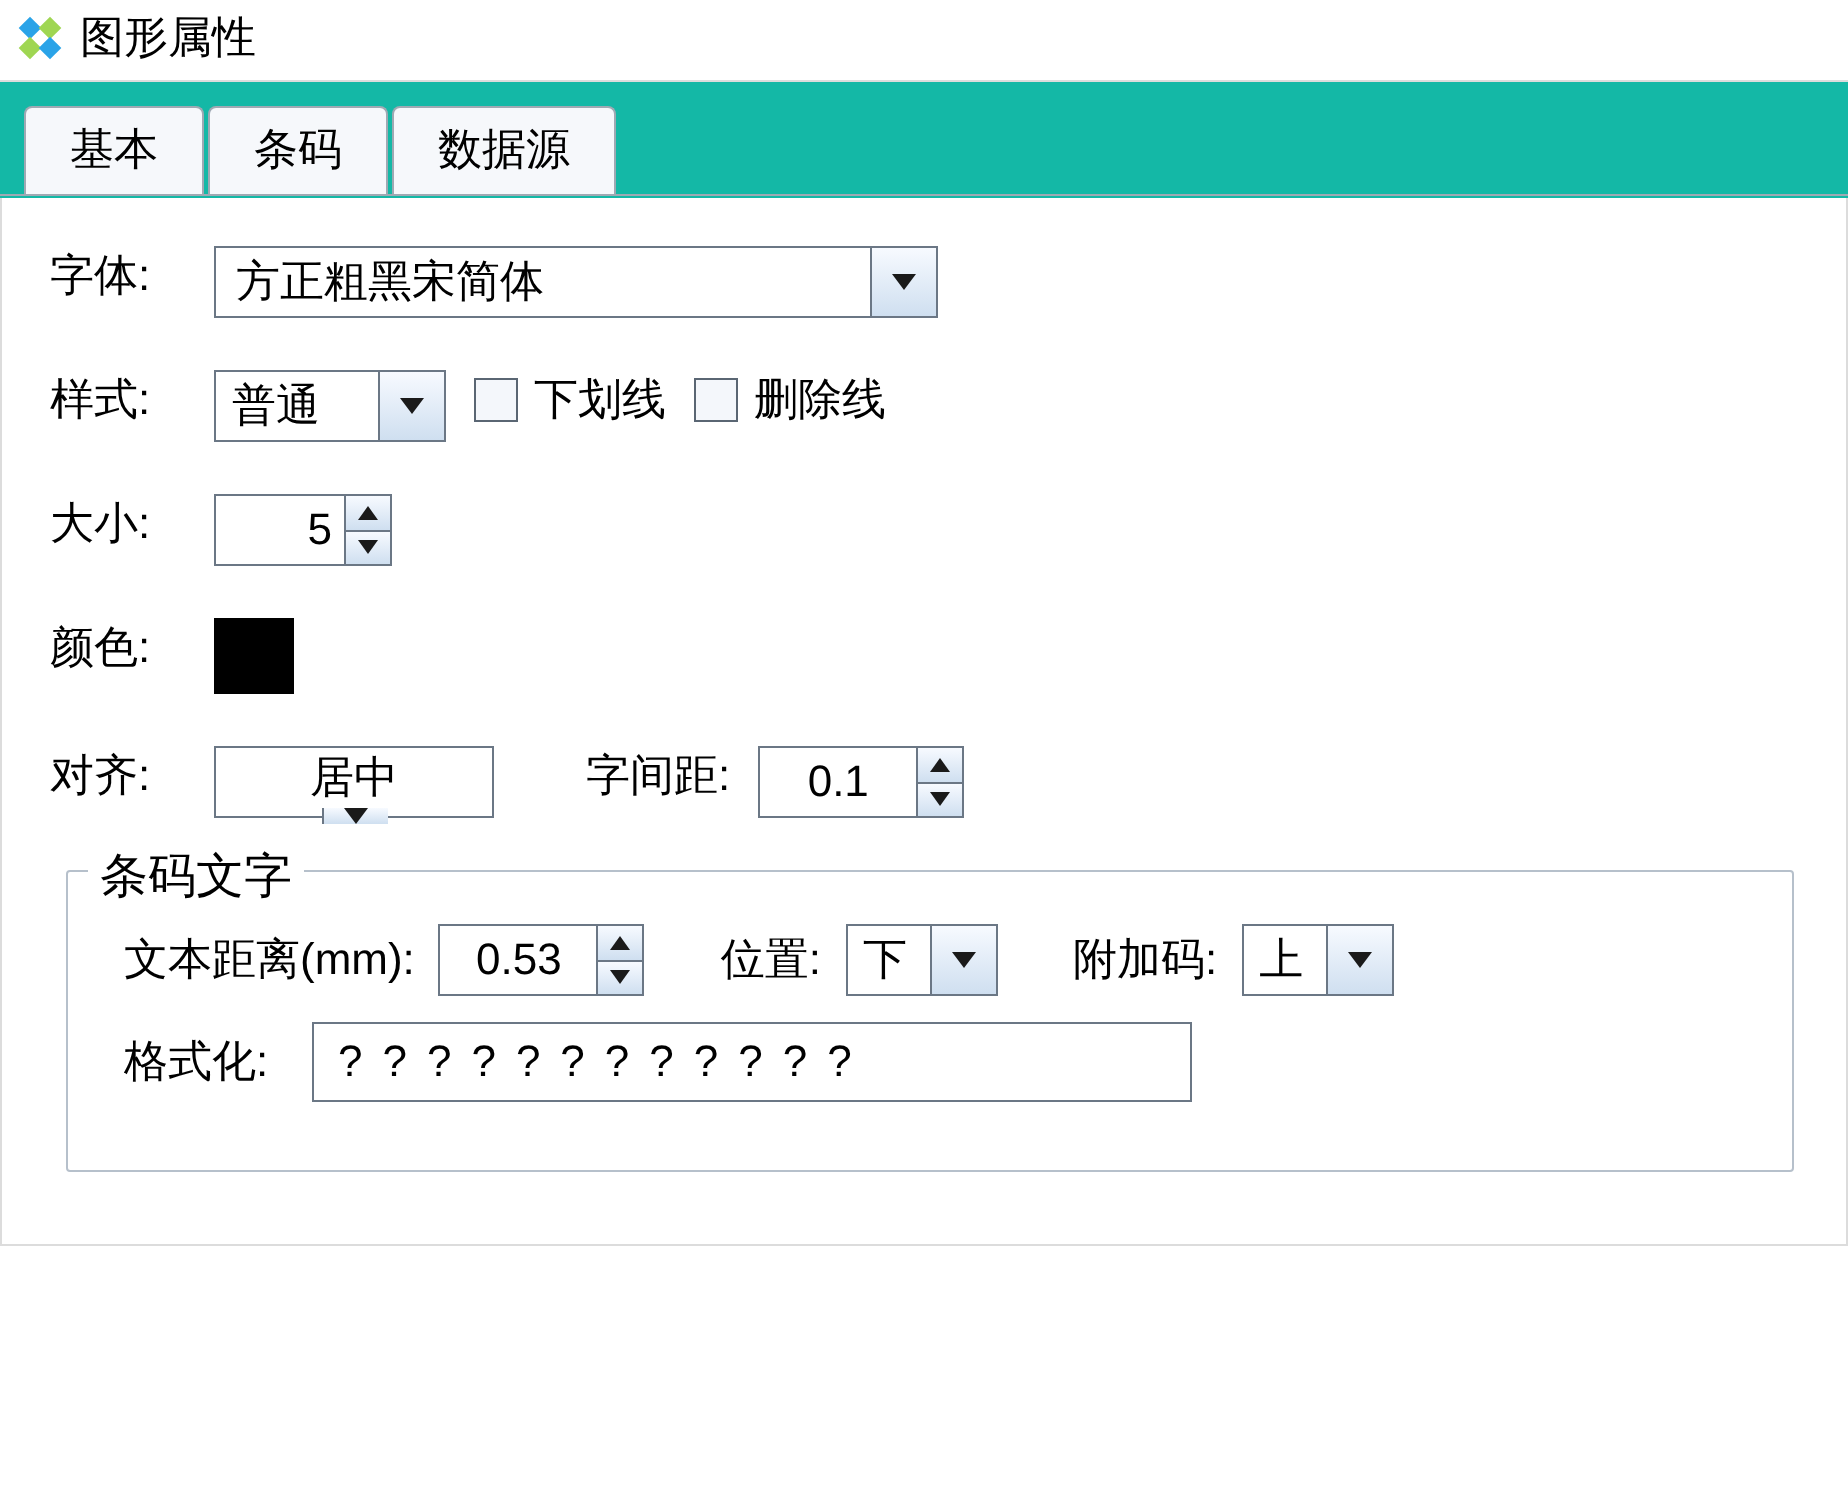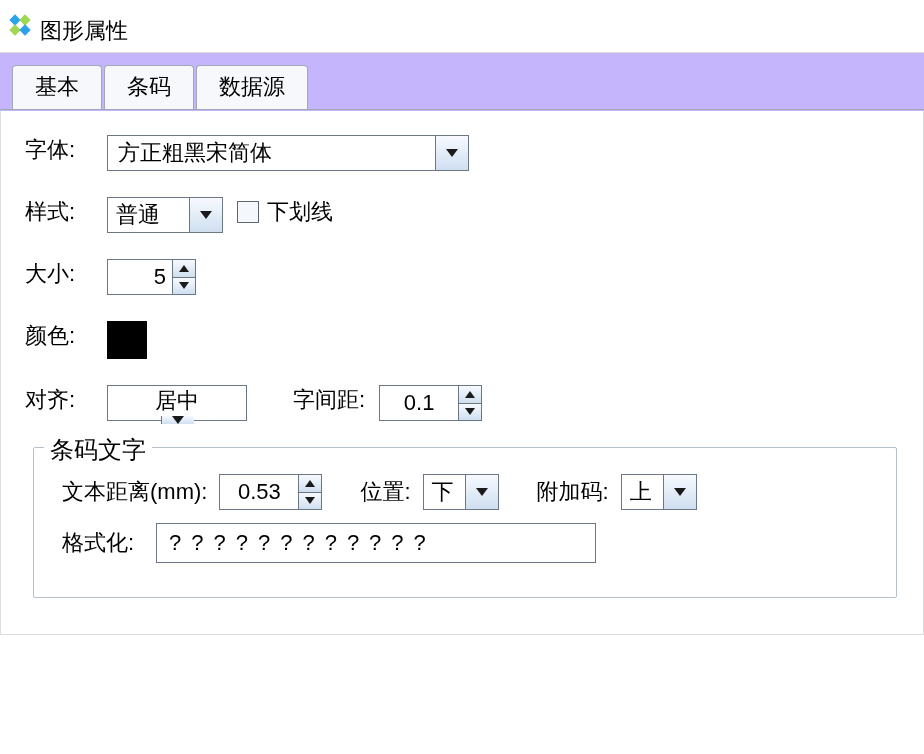--- a/index.html
+++ b/index.html
@@ -16,23 +16,23 @@
       align-items: center;
       background: #fff;
       border-bottom: 1px solid #dcdcdc;
       padding: 4px 8px 6px;
       gap: 8px;
     }
     .titleicon {
       width: 24px; height: 24px;
       display: inline-flex; align-items: center; justify-content: center;
     }
-    .title { font-size: 22px; margin-top: 12px; }
+    .title { font-size: 22px; }
     .client {
-      background: #c4b5fd;
+      background: #14b8a6;
       padding: 0;
     }
     .tabs {
       display: flex;
       align-items: flex-end;
       padding: 12px 12px 0 12px;
       position: relative;
     }
     .tab {
       border: 1px solid #9fa9b3;
@@ -252,20 +252,24 @@
         <span class="label">样式:</span>
         <div class="combo">
           <span class="dd-text">普通</span>
           <span class="dd-btn">
               <span class="tri"></span>
             </span>
         </div>
         <label class="checkbox">
           <span class="cb-box"></span>
           <span>下划线</span>
+        </label>
+        <label class="checkbox">
+          <span class="cb-box"></span>
+          <span>删除线</span>
         </label>
       </div>
 
       <div class="row">
         <span class="label">大小:</span>
         <div class="spinner">
           <span class="spin-text">5</span>
           <span class="spin-btns">
             <span class="spin-btn">
                 <span class="tri-up"></span>

